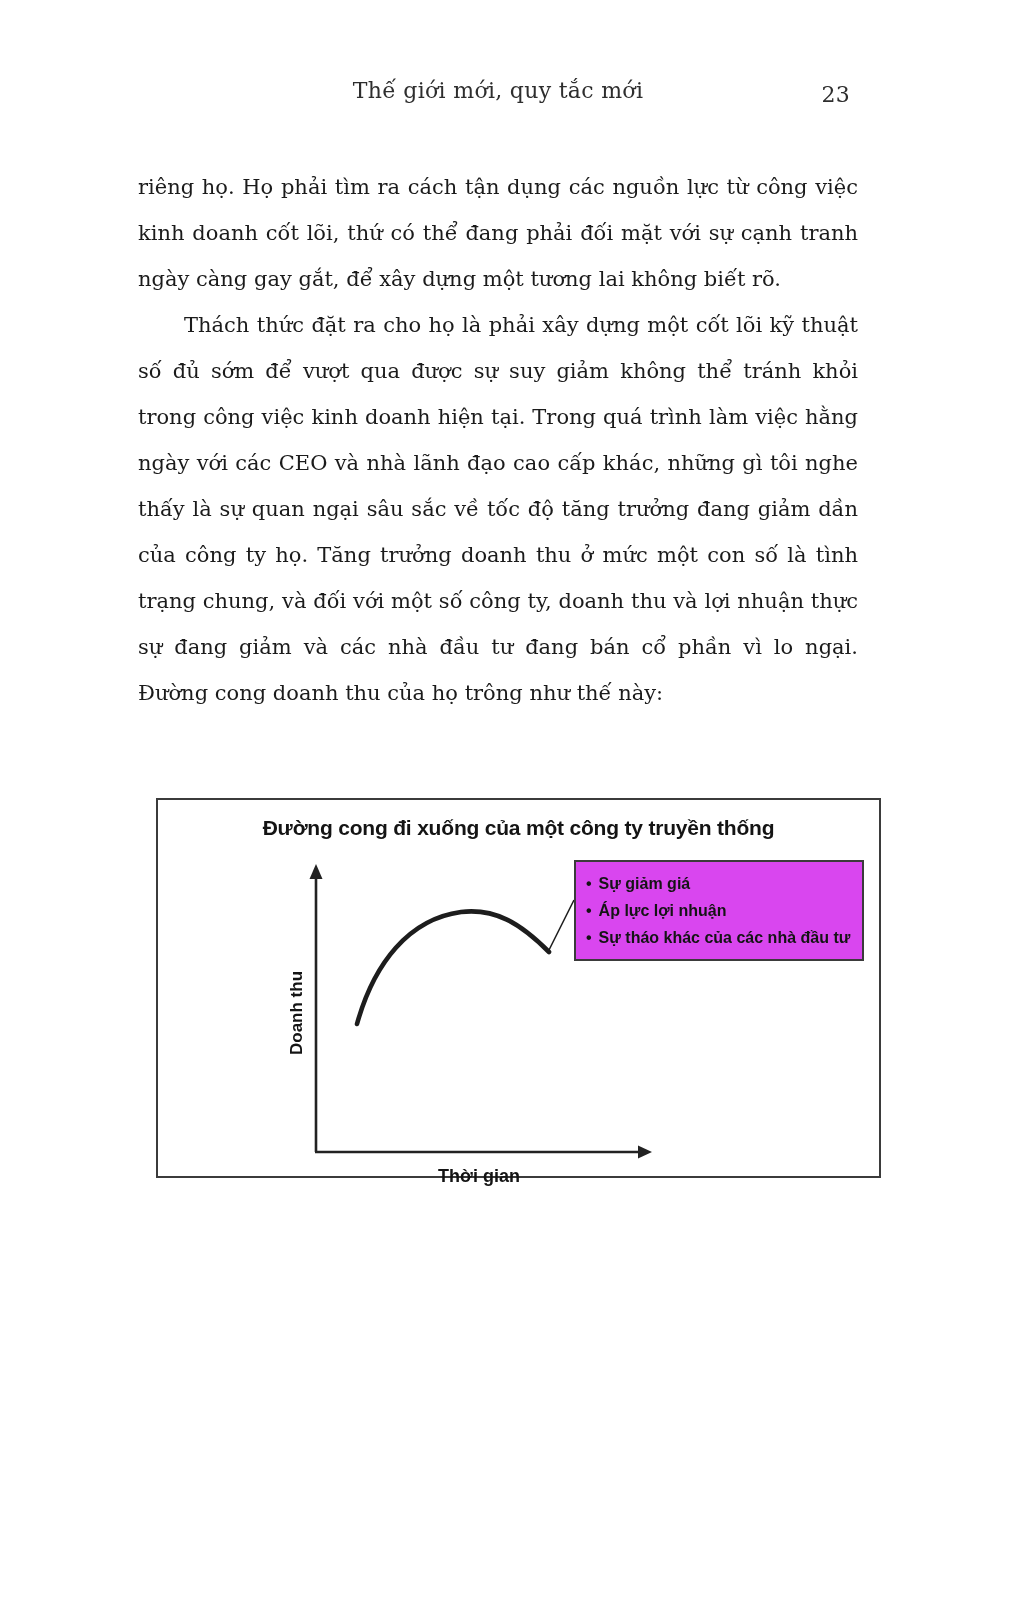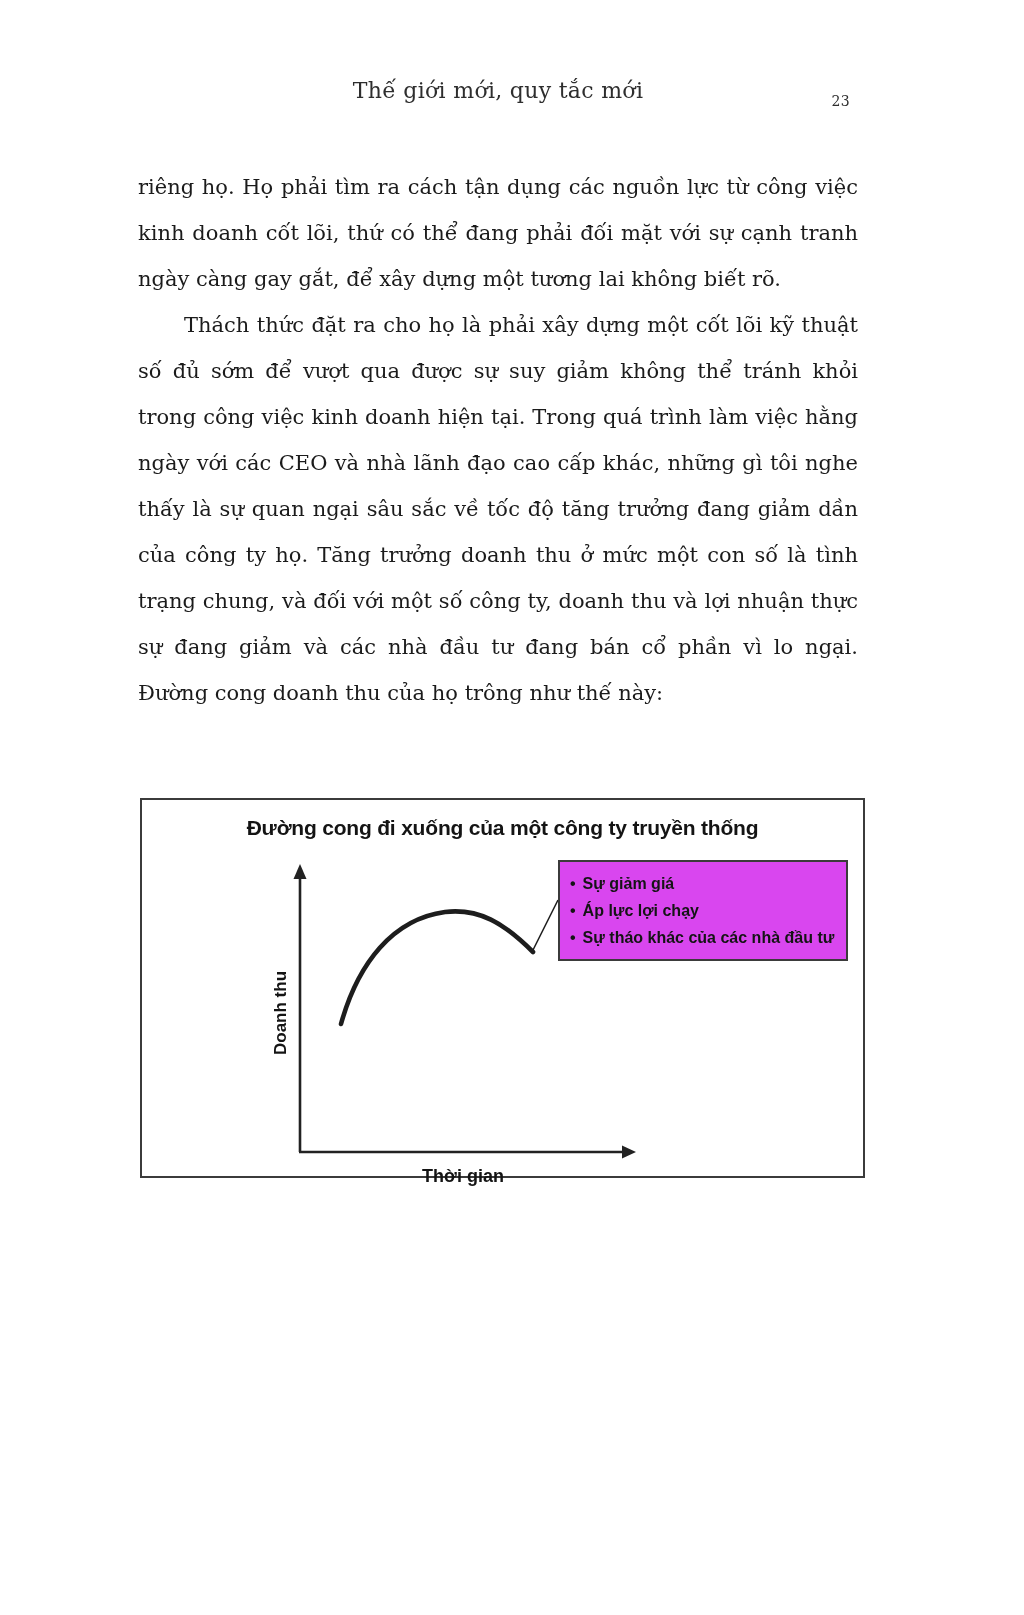--- a/index.html
+++ b/index.html
@@ -20,40 +20,40 @@
     position:relative;
     height:32px;
     text-align:center;
     font-size:22px;
     color:#2e2e2e;
     letter-spacing:0.3px;
   }
   .page-number {
     position:absolute;
     right:8px;
-    top:15px;
-    font-size:14px;
+    top:4px;
+    font-size:22px;
     color:#2e2e2e;
   }
 
   
   .body-text {
     margin-top:54px;
     font-size:21px;
     line-height:46px;
     text-align:justify;
   }
   .para { margin:0; }
   .para.indent { text-indent:46px; }
 
   
   .chart-box {
     position:relative;
     margin-top:82px;
-    margin-left:2px;
+    margin-left:18px;
     width:725px;
     height:380px;
     border:2px solid #3b3b3b;
     box-sizing:border-box;
     background:#ffffff;
     font-family:"Liberation Sans","DejaVu Sans",sans-serif;
     font-weight:bold;
     color:#141414;
     padding-left:20px;
   }
@@ -128,21 +128,21 @@
     </svg>
 
     <span class="y-label">Doanh thu</span>
     <span class="x-label">Thời gian</span>
 
     <div class="callout">
       <div class="callout-item">
         <span class="bullet">•</span><span>Sự giảm giá</span>
       </div>
       <div class="callout-item">
-        <span class="bullet">•</span><span>Áp lực lợi chạy</span>
+        <span class="bullet">•</span><span>Áp lực lợi nhuận</span>
       </div>
       <div class="callout-item">
         <span class="bullet">•</span><span>Sự tháo khác của các nhà đầu tư</span>
       </div>
     </div>
   </figure>
 
 </div>
 
 </body></html>

